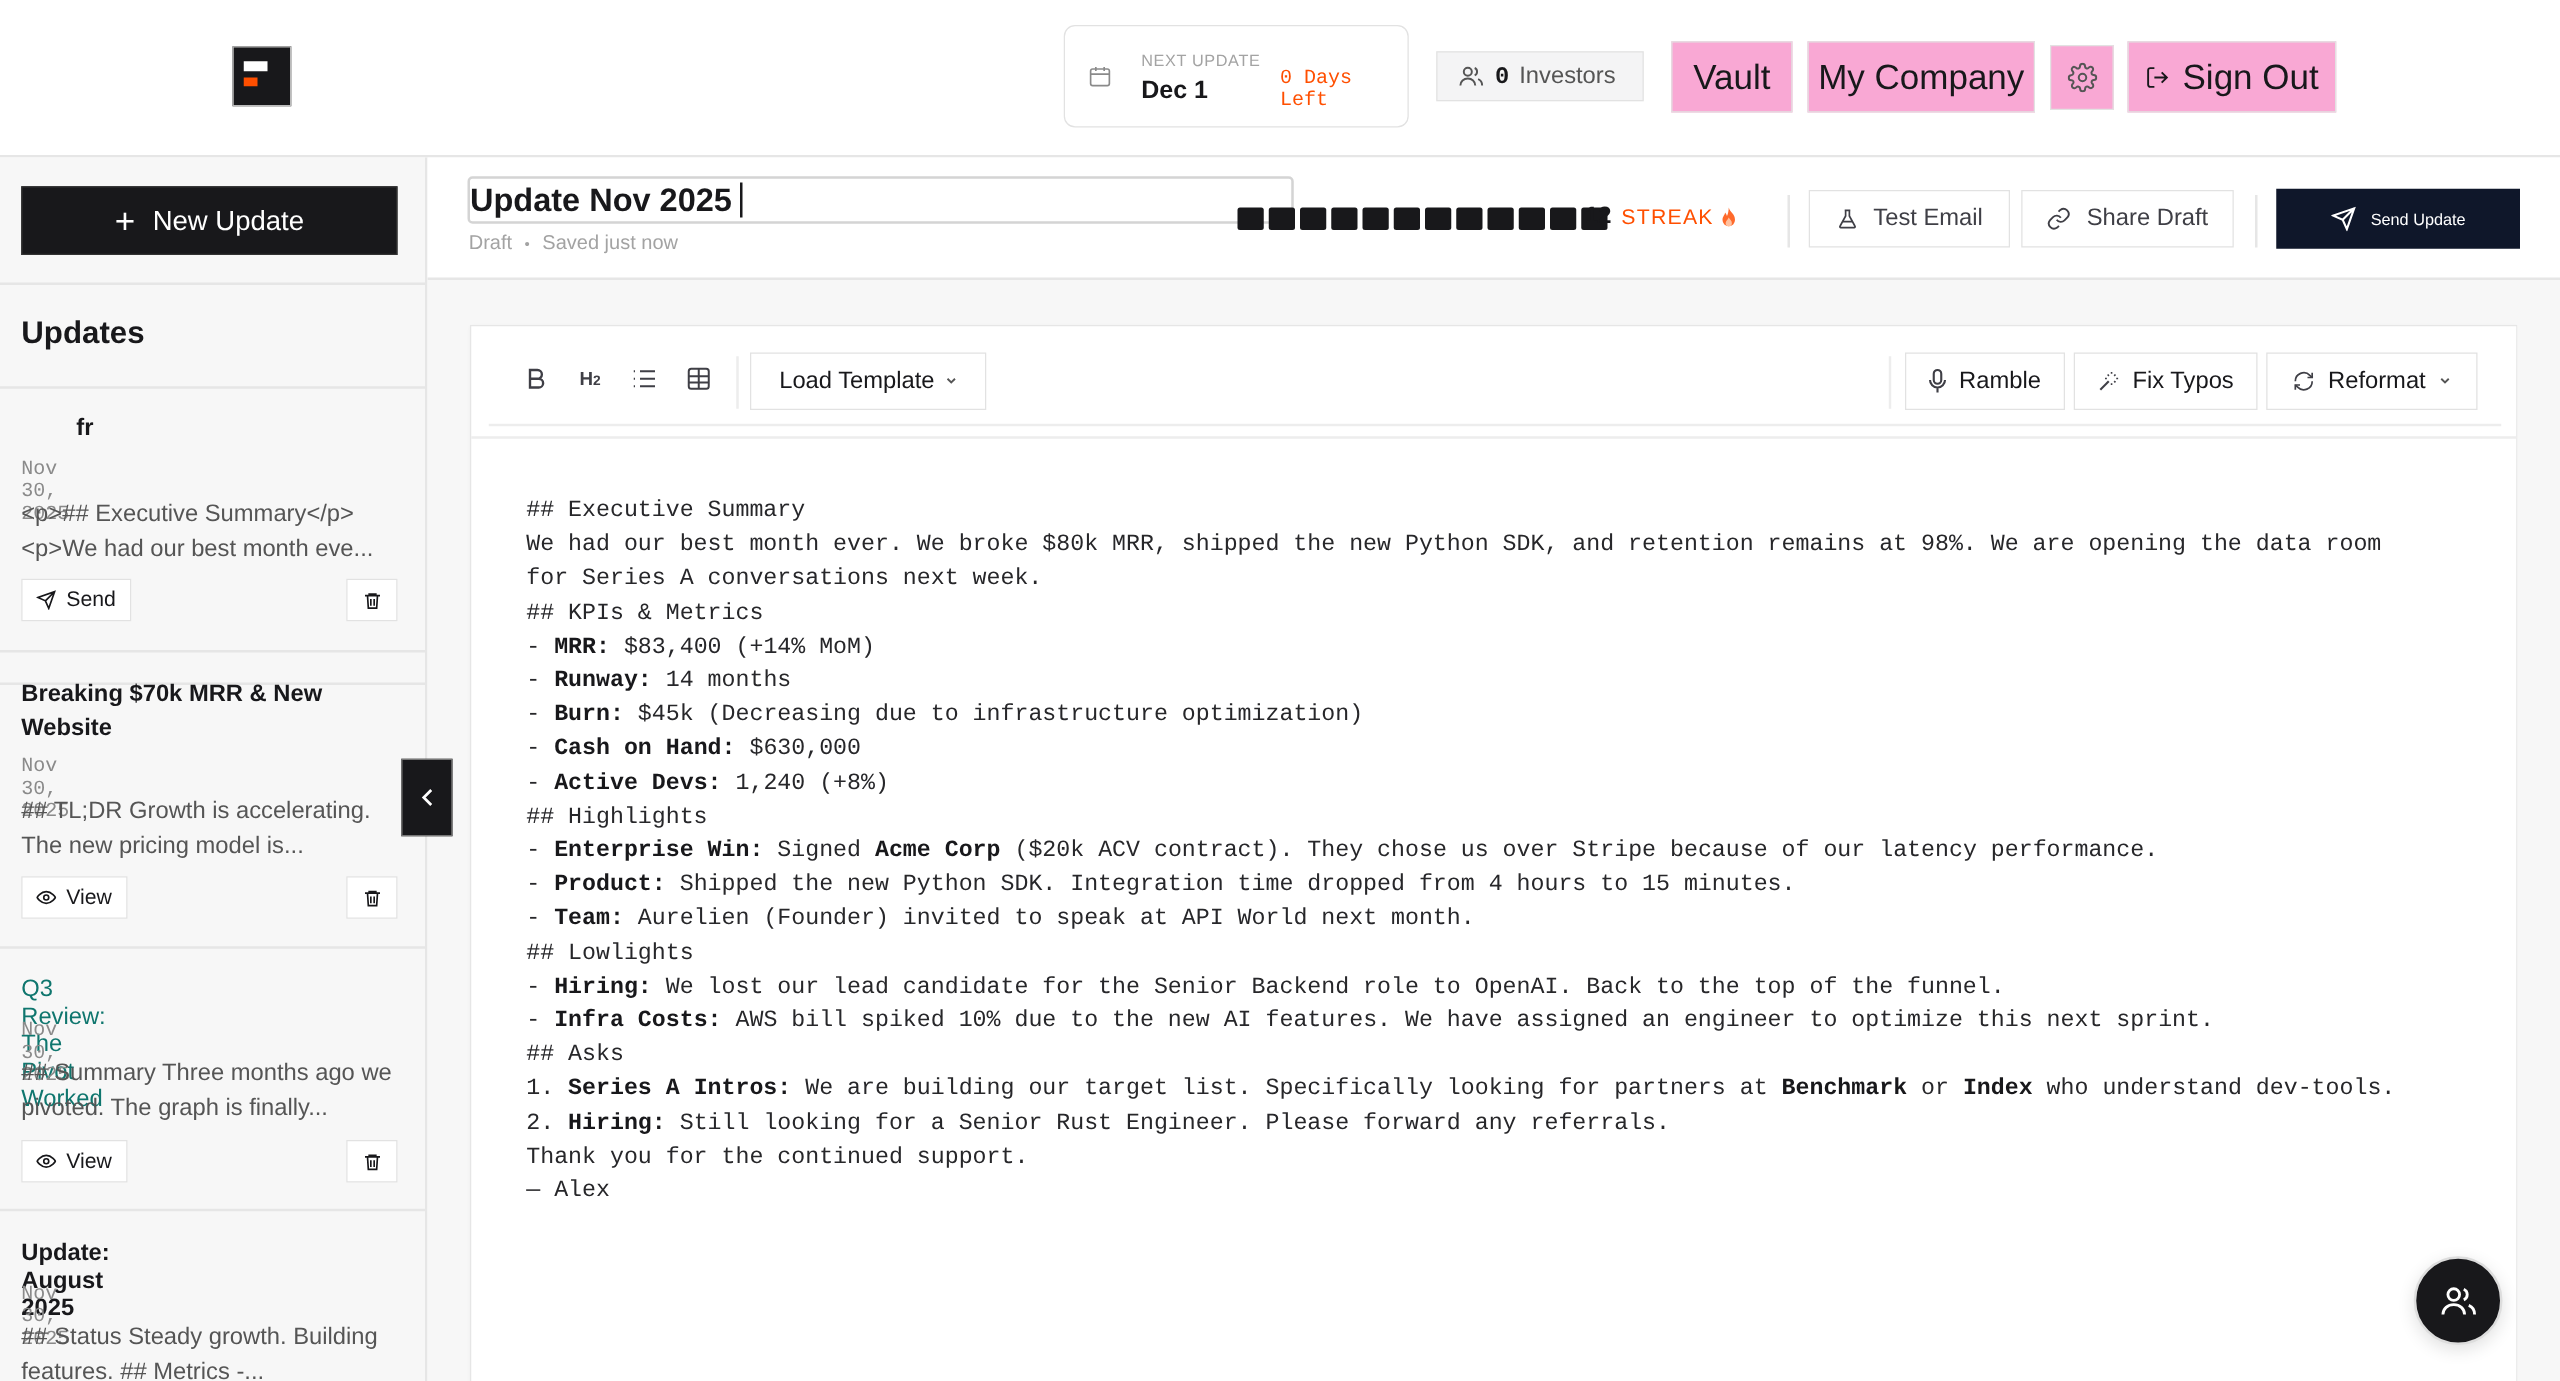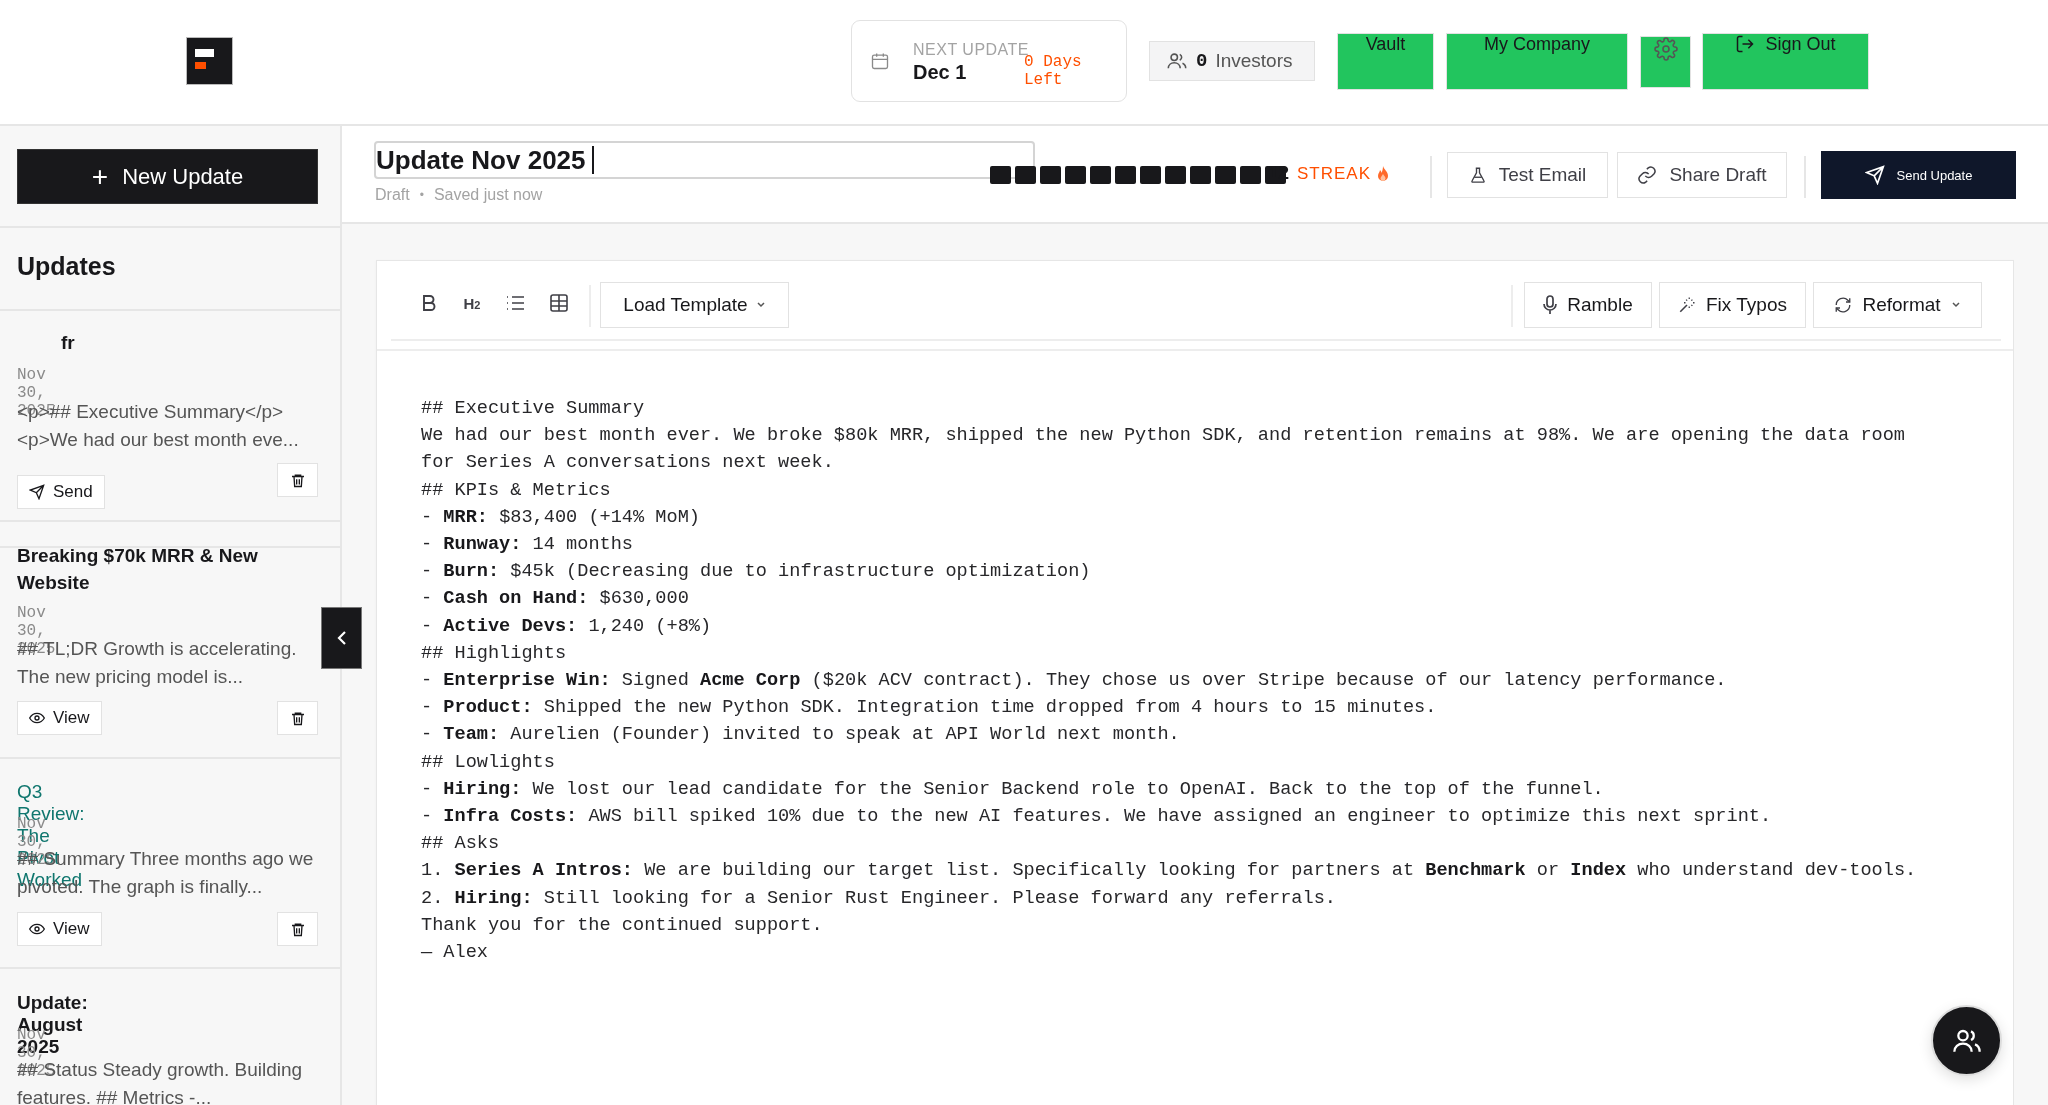--- a/index.html
+++ b/index.html
@@ -7,28 +7,28 @@
   .mono { font-family: "Liberation Mono", "DejaVu Sans Mono", monospace; }
 
   
   .header { position: absolute; left: 0; top: 0; width: 2048px; height: 126px; background: #fff; border-bottom: 2px solid #e6e6e6; }
   .logo { position: absolute; left: 186px; top: 37px; width: 47px; height: 48px; background: #18181b; border: 1px solid #bbb; }
   .logo .bar1 { position: absolute; left: 8px; top: 11px; width: 19px; height: 8px; background: #fff; }
   .logo .bar2 { position: absolute; left: 8px; top: 24px; width: 11px; height: 7px; background: #ff4f00; }
 
   .next-update { position: absolute; left: 851px; top: 20px; width: 276px; height: 82px; border: 1.5px solid #e2e2e2; border-radius: 9px; background: #fff; }
   .next-update .cal { position: absolute; left: 18px; top: 30px; width: 20px; height: 20px; color: #8a8a8a; }
-  .next-update .lbl { position: absolute; left: 61px; top: 20px; font-size: 16px; color: #a3a3a3; letter-spacing: 0.5px; }
+  .next-update .lbl { position: absolute; left: 61px; top: 20px; font-size: 13px; color: #a3a3a3; letter-spacing: 0.5px; }
   .next-update .date { position: absolute; left: 61px; top: 40px; font-size: 20px; font-weight: bold; color: #18181b; }
   .next-update .left { position: absolute; left: 151px; top: 32px; font-size: 16px; color: #ff4f00; margin-left: 21px; }
 
   .investors { position: absolute; left: 1149px; top: 41px; width: 166px; height: 40px; background: #f4f4f5; border: 1.5px solid #e2e2e2; display: flex; align-items: center; padding-left: 16px; gap: 8px; font-size: 19px; color: #555; }
   .investors .num { font-weight: bold; color: #18181b; }
 
-  .hbtn { position: absolute; top: 33px; height: 57px; border: 1.5px solid #e2e2e2; background: #22c55e; display: flex; align-items: flex-start; justify-content: center; font-size: 18px; color: #18181b; gap: 10px; }
+  .hbtn { position: absolute; top: 33px; height: 57px; border: 1.5px solid #e2e2e2; background: #f9a8d4; display: flex; align-items: center; justify-content: center; font-size: 28px; color: #18181b; gap: 10px; }
 
   
   .sidebar { position: absolute; left: 0; top: 126px; width: 342px; height: 979px; background: #f7f7f7; border-right: 2px solid #e6e6e6; }
   .new-update { position: absolute; left: 17px; top: 23px; width: 301px; height: 55px; background: #18181b; color: #fff; font-size: 22px; display: flex; align-items: center; justify-content: center; gap: 14px; border: 1px solid #333; }
   .new-update .plus { font-size: 28px; font-weight: 300; }
   .sb-divider { position: absolute; left: 0; width: 340px; height: 2px; background: #e6e6e6; }
   .sb-title { position: absolute; left: 17px; top: 126px; font-size: 25px; font-weight: bold; color: #18181b; }
   .sb-item { position: absolute; left: 0; width: 340px; border-bottom: 2px solid #e6e6e6; }
   .sb-item .t { position: absolute; left: 17px; font-size: 19px; font-weight: bold; color: #18181b; line-height: 28px; width: 300px; }
 
@@ -134,21 +134,21 @@
   <div class="sb-item" style="top:185px; height:237px;">
     <div class="t" style="top:146px; top:145px; top:146px;"></div>
   </div>
 </div>
 
 <div style="position:absolute; left:0; top:0;">
 
   <div style="position:absolute; left:17px; top:332px; font-size:19px; font-weight:bold; color:#18181b;margin-left:44px;">fr</div>
   <div class="mono" style="position:absolute; left:17px; top:366px; font-size:16px; color:#8a8a8a;">Nov 30, 2025</div>
   <div style="position:absolute; left:17px; top:398px; width:306px; font-size:19px; line-height:28px; color:#555;">&lt;p&gt;## Executive Summary&lt;/p&gt; &lt;p&gt;We had our best month eve...</div>
-  <div style="position:absolute; left:17px; top:463px; height:34px; border:1.5px solid #e2e2e2; background:#fff; display:flex; align-items:center; gap:8px; padding:0 11px; font-size:17px;margin-top:12px;">
+  <div style="position:absolute; left:17px; top:463px; height:34px; border:1.5px solid #e2e2e2; background:#fff; display:flex; align-items:center; gap:8px; padding:0 11px; font-size:17px;">
     <span>
         <svg width="16" height="16" viewBox="0 0 24 24" fill="none" stroke="#18181b" stroke-width="2">
           <path d="M22 2L11 13M22 2l-7 20-4-9-9-4z"></path>
         </svg>
       </span>
     <span>Send</span>
   </div>
   <div style="position:absolute; left:277px; top:463px; width:41px; height:34px; border:1.5px solid #e2e2e2; background:#fff; display:flex; align-items:center; justify-content:center;">
     <span>
         <svg width="16" height="17" viewBox="0 0 24 24" fill="none" stroke="#18181b" stroke-width="2">

